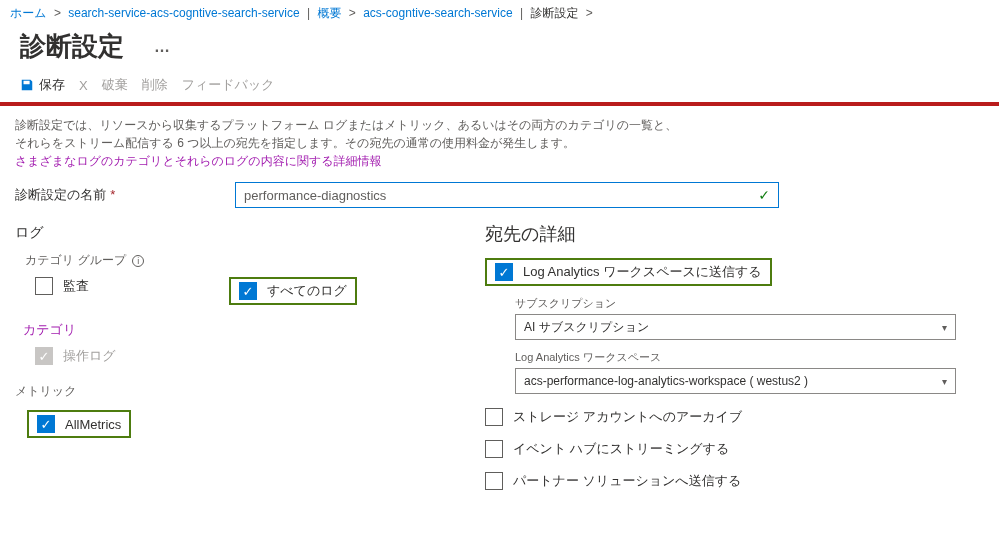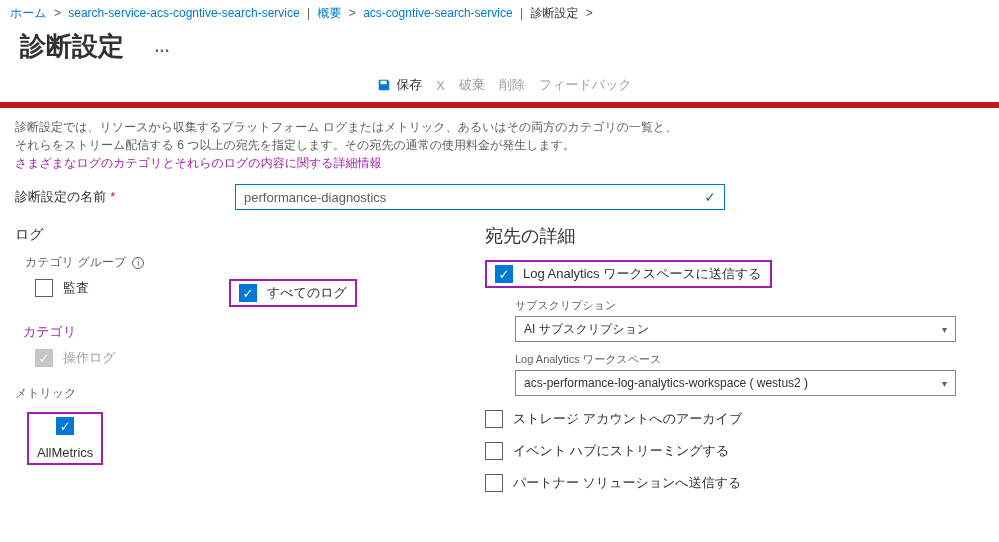--- a/index.html
+++ b/index.html
@@ -32,26 +32,25 @@
   }
   .page-title .ellipsis {
     font-size: 16px;
     color: #605e5c;
     margin-left: 30px;
     letter-spacing: 2px;
   }
 
   .toolbar {
     padding: 6px 10px 8px 20px;
-    border-bottom: 6px solid #b91c1c;
+    border-bottom: 4px solid #b91c1c;
     display: flex;
     align-items: center;
     gap: 14px;
     color: #323130;
-    justify-content: center;
   }
   .toolbar .tb-item {
     display: inline-flex;
     align-items: center;
     gap: 5px;
     font-size: 13px;
     color: #323130;
     cursor: pointer;
   }
   .toolbar .tb-item.disabled { color: #a19f9d; }
@@ -71,21 +70,21 @@
     padding: 6px 15px;
     gap: 20px;
   }
   .form-row .label {
     width: 200px;
     font-size: 13px;
     color: #323130;
   }
   .req { color: #a4262c; margin-left: 4px; }
   .name-input {
-    width: 490px;
+    width: 544px;
     height: 26px;
     border: 1px solid #0078d4;
     padding: 4px 8px;
     font-size: 13px;
     display: flex;
     align-items: center;
     justify-content: space-between;
     color: #605e5c;
     background: #fff;
   }
@@ -161,21 +160,21 @@
     padding: 0 8px;
     font-size: 12px;
     color: #323130;
     background:#fff;
     cursor:pointer;
   }
   .select-box .chev { font-size:10px; color:#605e5c; }
 
   .dest-chk { margin: 14px 0 0 0; }
   .dest-chk .chk-row { margin-left: 0; }
-  .hl-wrap { display:inline-block; border:2px solid #a21caf; padding:3px 8px; }
+  .hl-wrap { display:inline-block; border:2px solid #4d7c0f; padding:3px 8px; }
 </style>
 </head>
 <body>
 
 <div class="breadcrumb">
   <a href="#">ホーム</a>
   <span class="sep">&gt;</span>
   <a href="#">search-service-acs-cogntive-search-service</a>
   <span class="sep">|</span>
   <a href="#">概要</a>
@@ -242,21 +241,21 @@
     </div>
 
     <div class="sub-cat">カテゴリ</div>
     <div class="chk-row">
       <span class="chk disabled checked"></span>
       <span class="chk-label disabled">操作ログ</span>
     </div>
 
     <div class="metrics-lbl">メトリック</div>
     <div class="hl-wrap" style="margin-left:12px;">
-      <div class="chk-row" style="margin:0;flex-direction:column;">
+      <div class="chk-row" style="margin:0;">
         <span class="chk checked"></span>
         <span class="chk-label">AllMetrics</span>
       </div>
     </div>
   </div>
 
   <div class="col-right">
     <div class="section-h big">宛先の詳細</div>
 
     <div class="hl-wrap">

